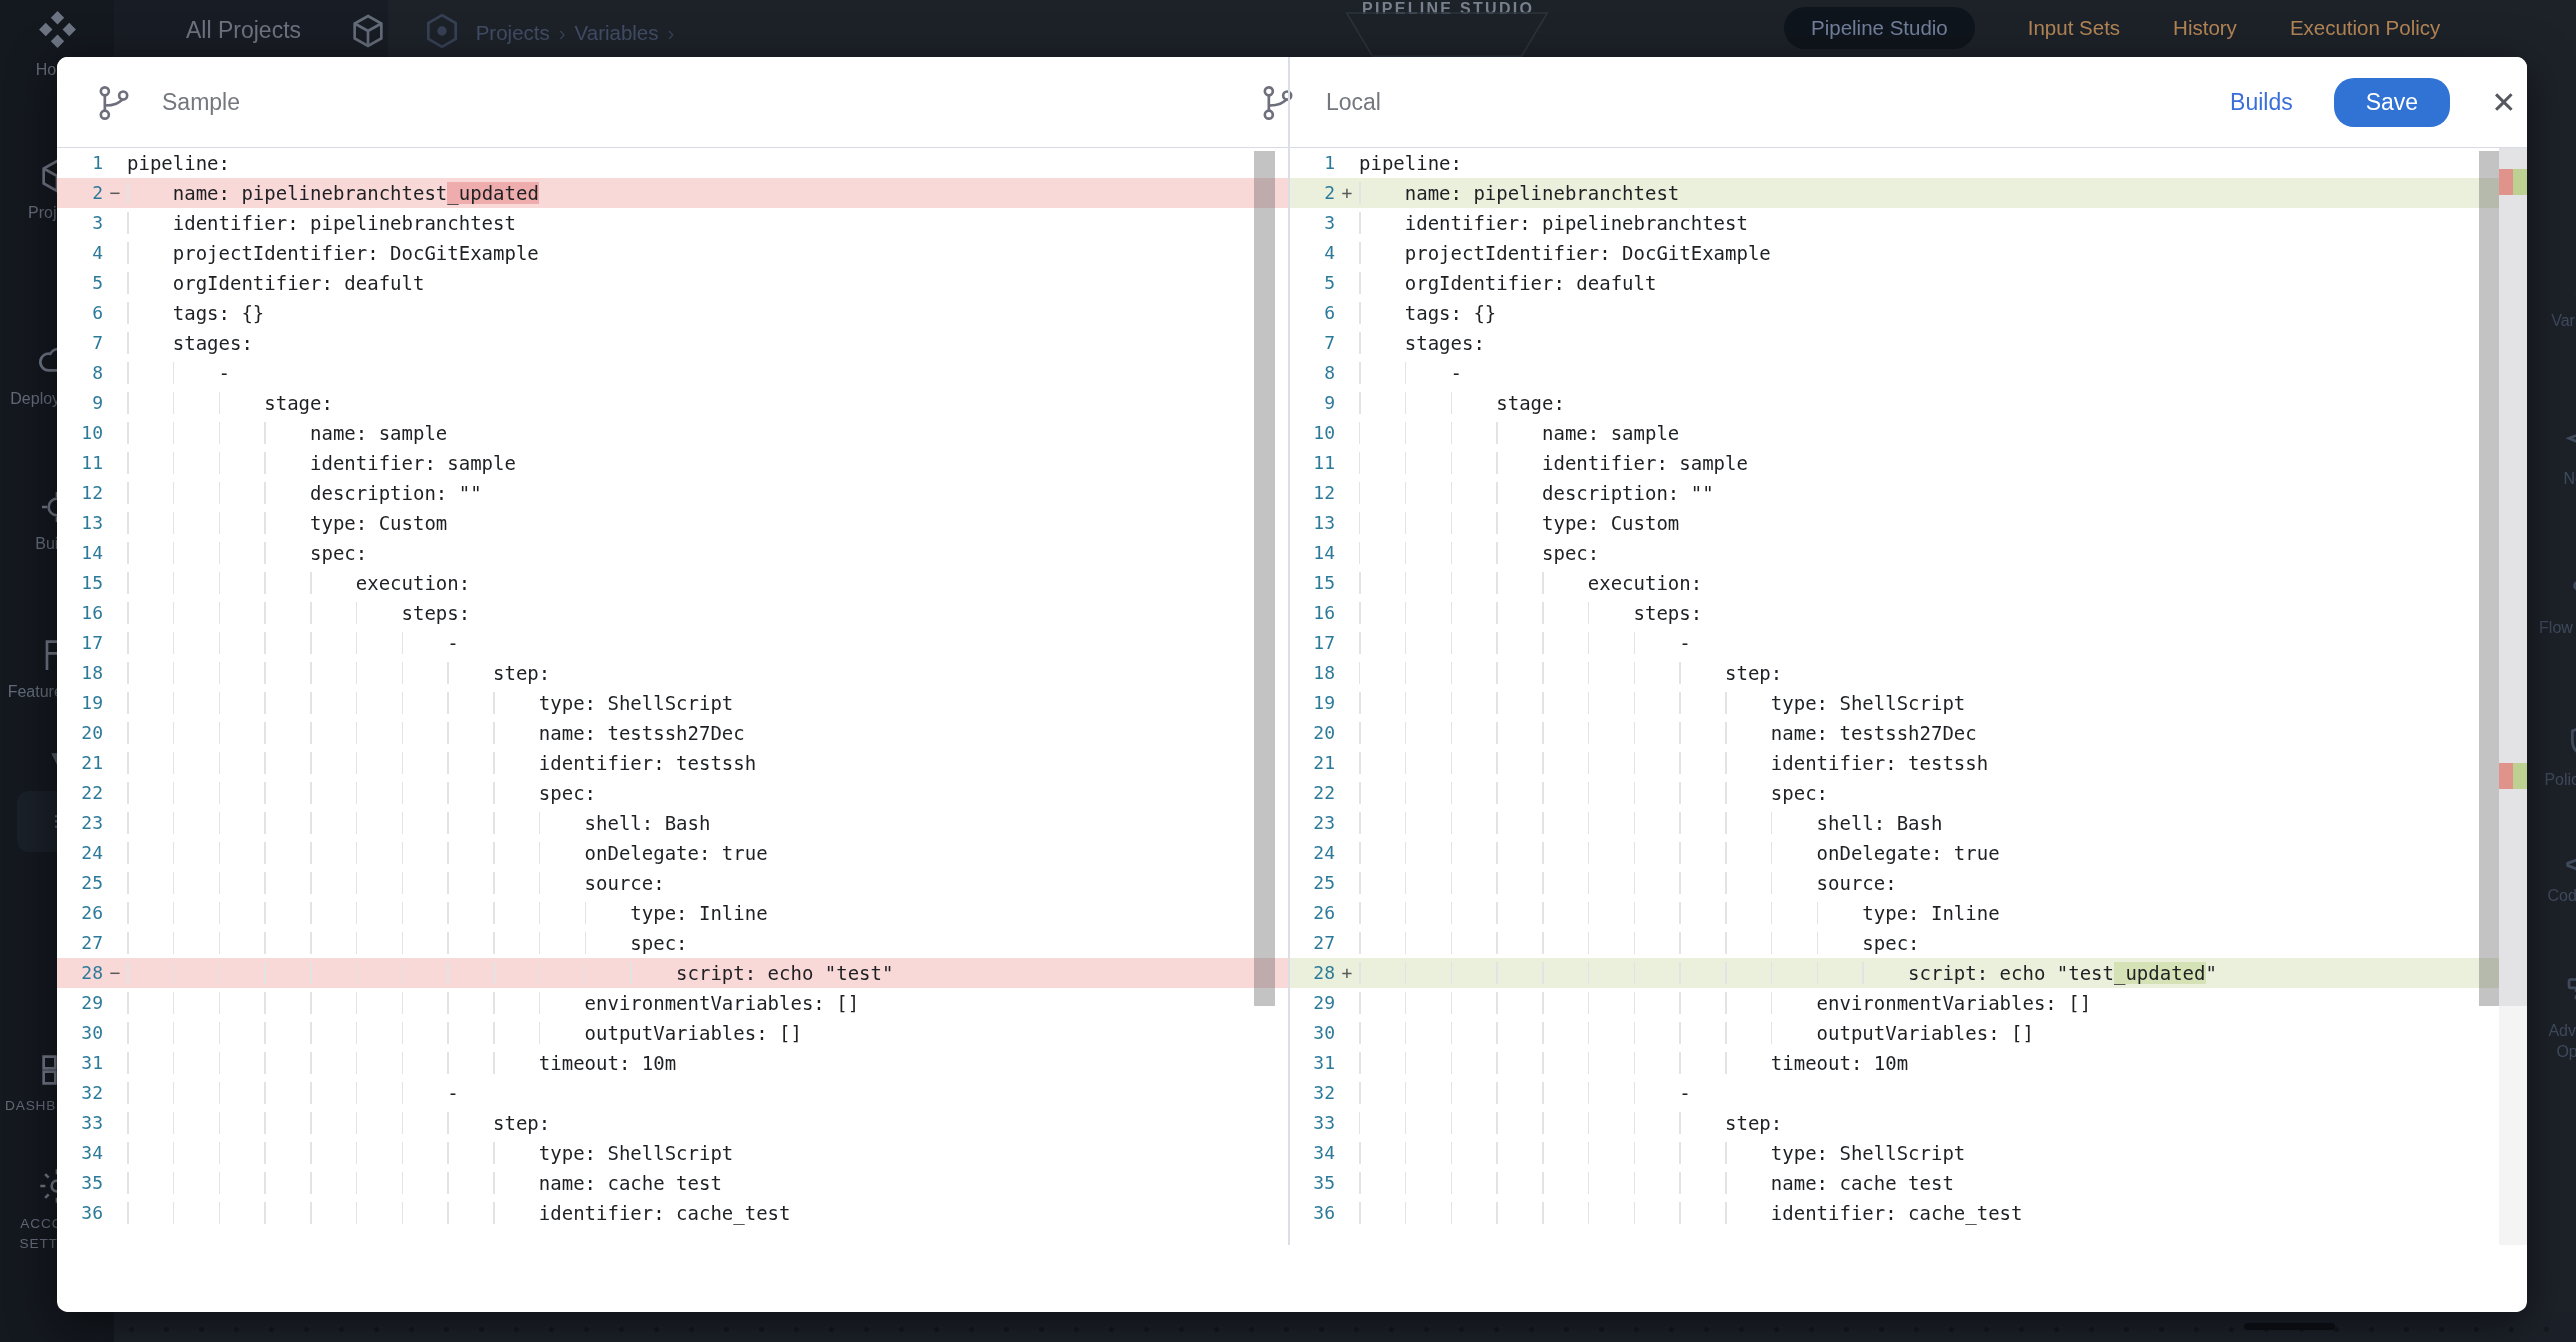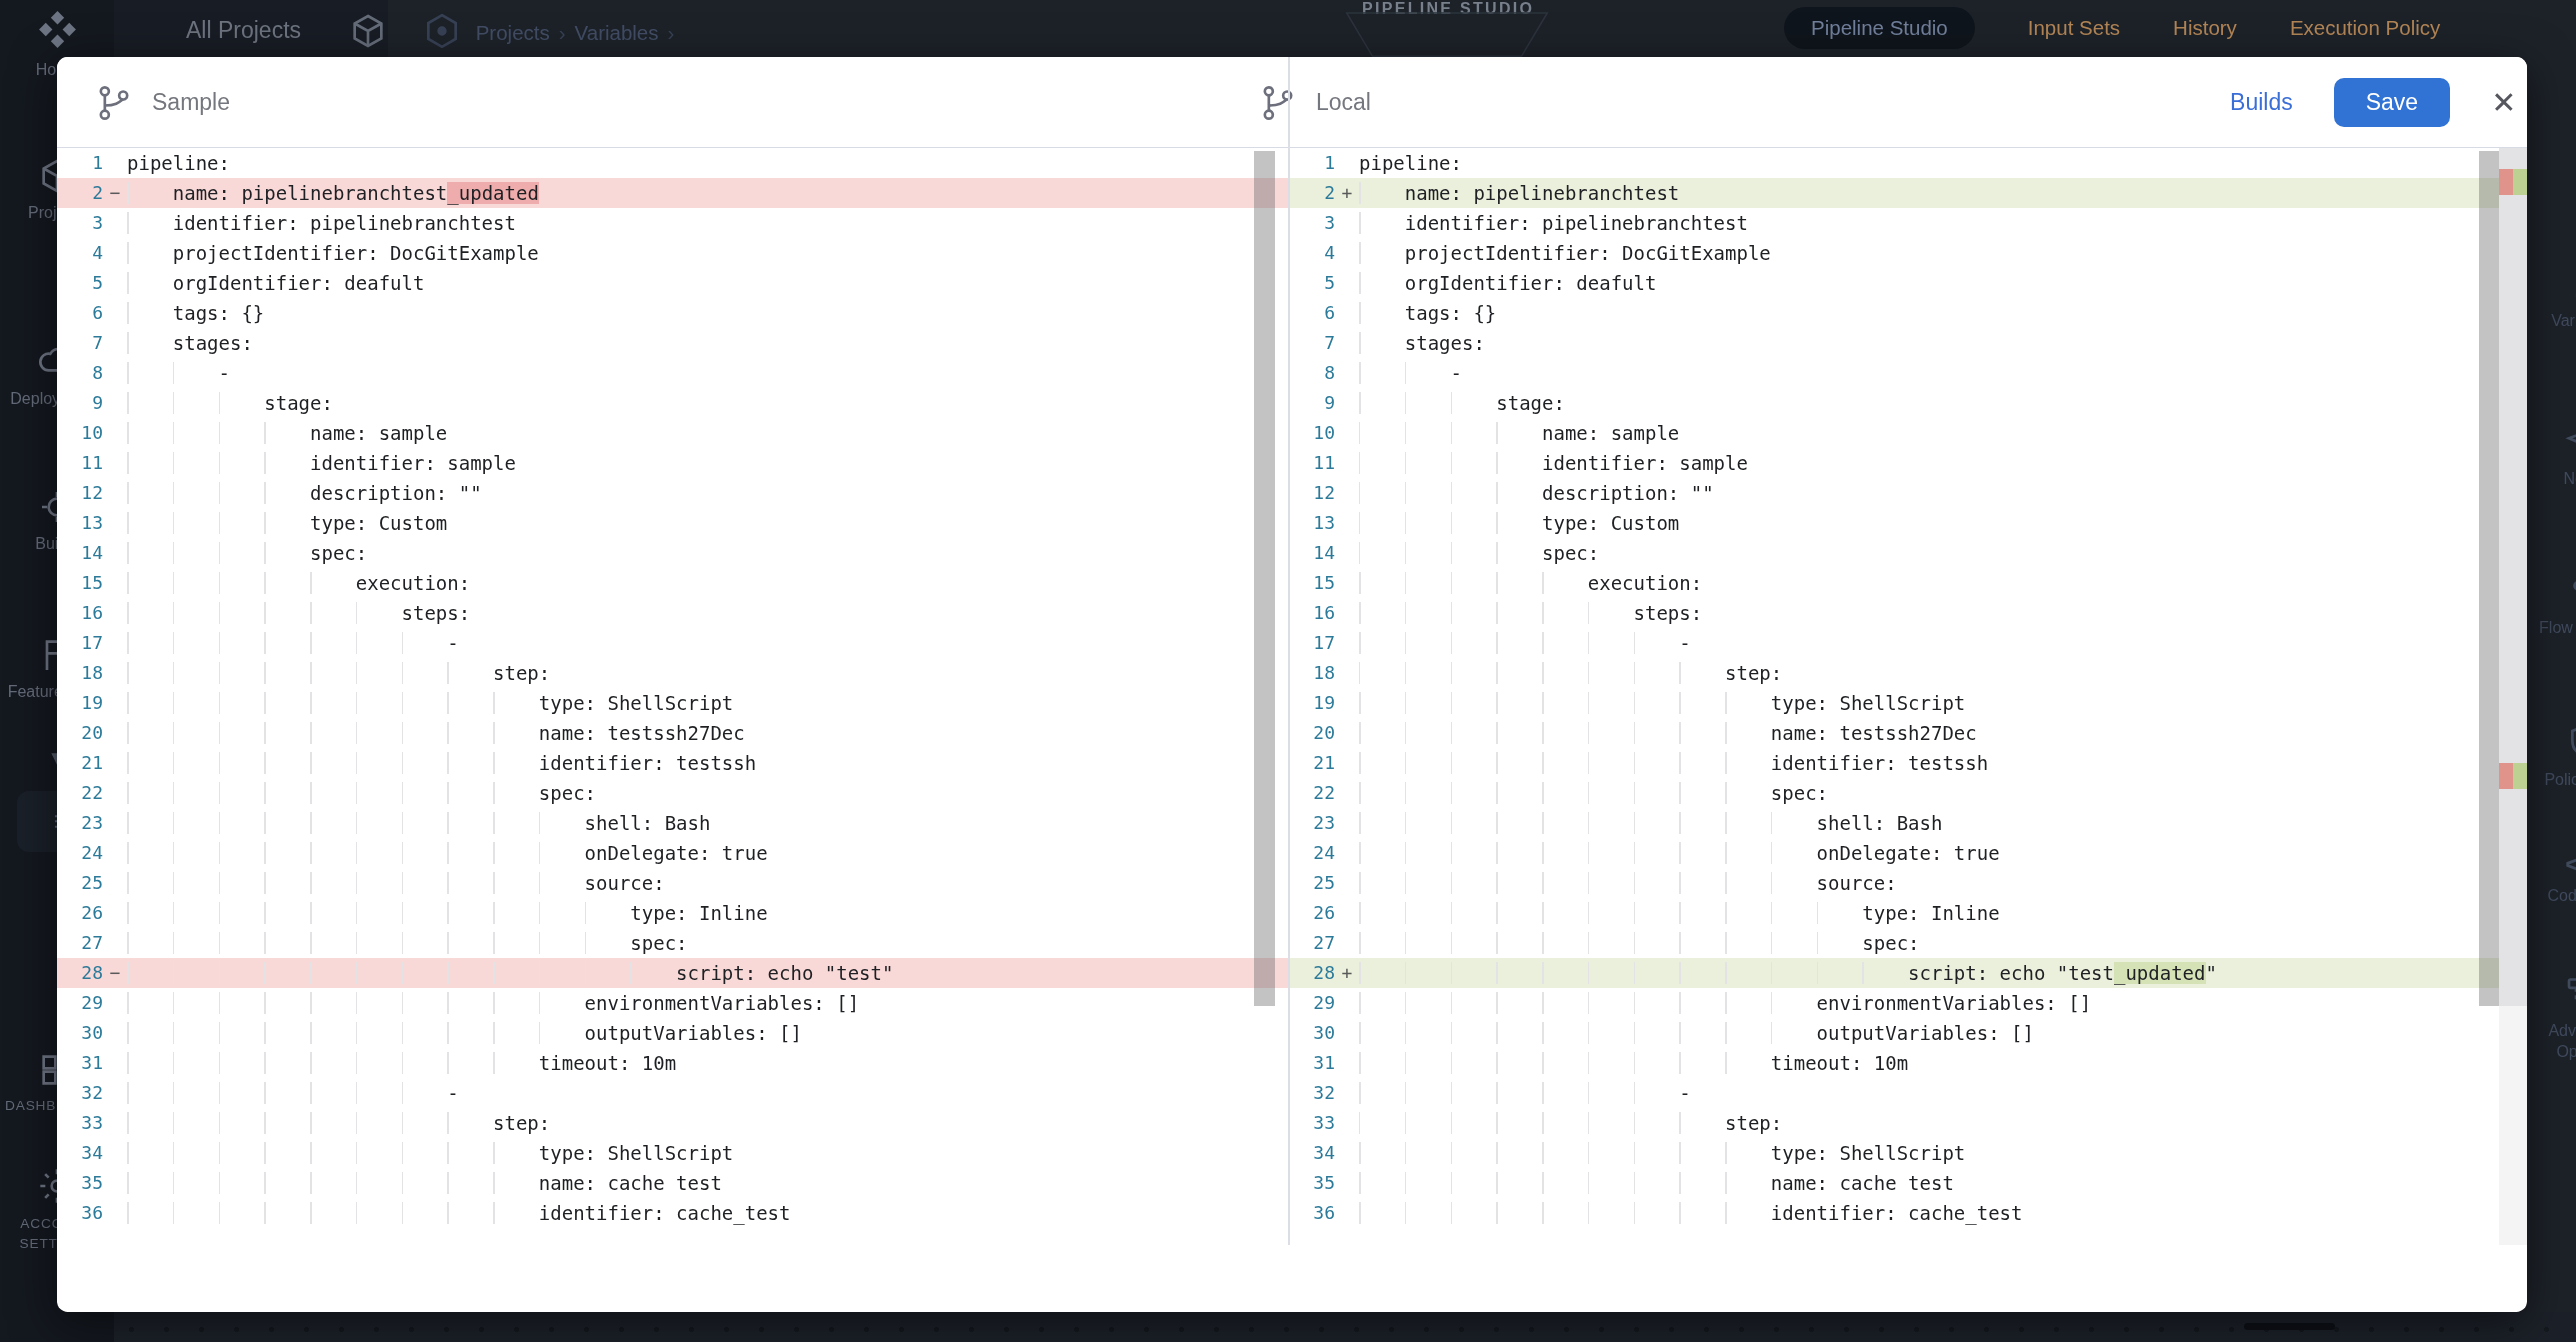--- a/index.html
+++ b/index.html
@@ -36,27 +36,27 @@
   .canvas{position:absolute;left:114px;right:0;top:1312px;height:30px;background-color:#262c35;
           background-image:radial-gradient(circle,#1b2027 2.3px,transparent 2.3px);background-size:35px 35px}
   .canvas .frag{position:absolute;left:2130px;top:10.7px;width:91px;height:7.6px;background:#10141a;border-radius:3.8px}
 
   .overlay{position:absolute;inset:0;background:rgba(7,9,13,.30)}
 
   
   .modal{position:absolute;left:57px;top:57px;width:2470px;height:1255px;background:#fff;border-radius:10.7px;
          box-shadow:0 10.7px 46px rgba(0,0,0,.5);overflow:hidden}
   .mheader{position:absolute;left:0;top:0;width:2470px;height:91px;border-bottom:1.5px solid #d9dbe4;box-sizing:border-box;background:#fff}
-  .htitle{position:absolute;top:0;height:91px;display:flex;align-items:center;gap:18px;color:#75777e;font-size:23px}
+  .htitle{position:absolute;top:0;height:91px;display:flex;align-items:center;gap:28px;color:#75777e;font-size:23px}
   .htitle .ic{color:#6d6f7c;display:flex}
   .ht-left{left:37px}
   .ht-right{left:1201px}
   .actions{position:absolute;right:10.7px;top:0;height:91px;display:flex;align-items:center;gap:41px}
   .btn-cancel{color:#3b6fd8;font-size:23px;cursor:pointer}
-  .btn-save{background:#3173d4;color:#fff;font-size:23px;padding:11.4px 32px;border-radius:10px;border:none;cursor:pointer;font-family:"Liberation Sans",sans-serif}
+  .btn-save{background:#3173d4;color:#fff;font-size:23px;padding:11.4px 32px;border-radius:20px;border:none;cursor:pointer;font-family:"Liberation Sans",sans-serif}
   .btn-close{font-size:30px;color:#55565e;cursor:pointer;line-height:1}
 
   .vdiv{position:absolute;left:1231px;top:0;width:1.5px;height:1188px;background:#dcdee6}
 
   .mbody{position:absolute;left:0;top:91px;width:2470px;height:1097px}
   .editor{position:absolute;top:0;height:1097px;overflow:hidden;background:#fff}
   .ed-left{left:0;width:1231px}
   .ed-right{left:1232px;width:1238px}
 
   .row{display:flex;height:30px;min-width:100%}

